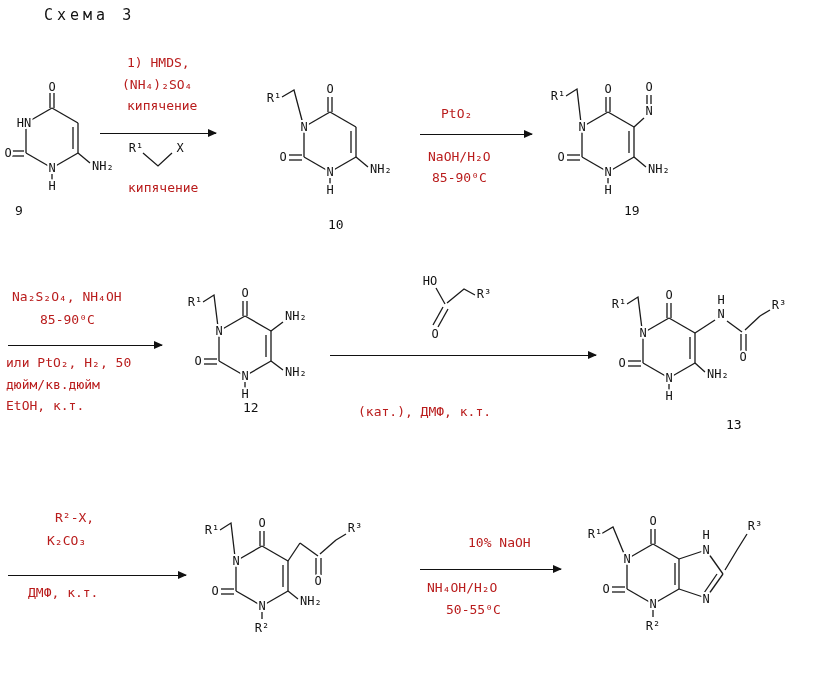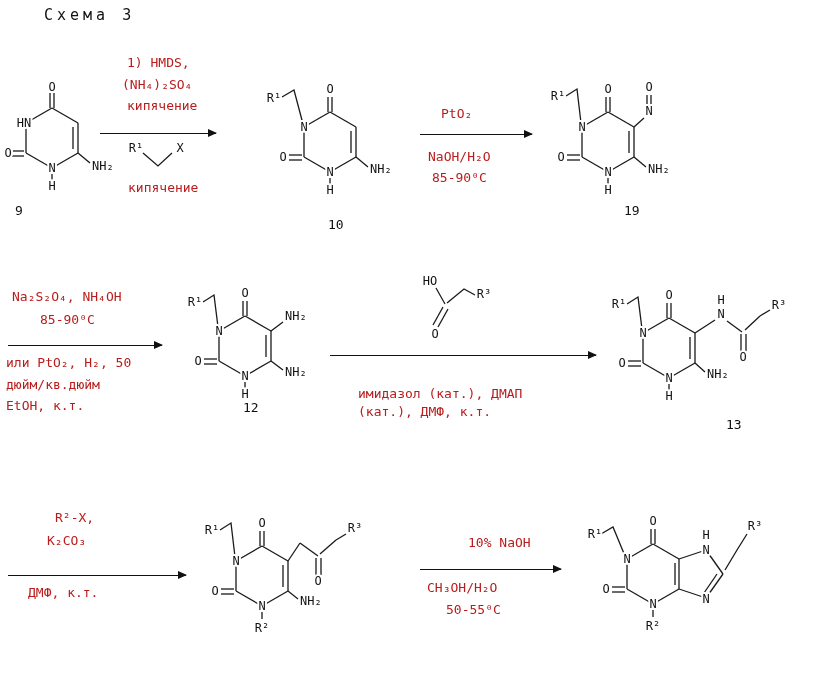--- a/index.html
+++ b/index.html
@@ -168,21 +168,20 @@
       <line x1="25" y1="37" x2="15" y2="55"></line>
       <line x1="30" y1="39" x2="20" y2="57"></line>
       <polyline points="29,33 46,19 57,25"></polyline>
     </g>
     <text x="12" y="15">HO</text>
     <text x="17" y="68">O</text>
     <text x="66" y="28">R³</text>
   </svg>
 
   <div class="arrow" style="left:330px;top:355px;width:266px"></div>
-  <div class="txt" style="left:358px;top:386px">имидазол (кат.), ДМАП</div>
   <div class="txt" style="left:358px;top:404px">(кат.), ДМФ, к.т.</div>
 
   <svg class="struct" style="left:607px;top:276px" width="210" height="155" viewBox="0 0 210 155">
     <g>
       <line x1="62" y1="42" x2="88" y2="57"></line>
       <line x1="88" y1="57" x2="88" y2="87"></line>
       <line x1="83" y1="61" x2="83" y2="83"></line>
       <line x1="88" y1="87" x2="62" y2="102"></line>
       <line x1="62" y1="102" x2="36" y2="87"></line>
       <line x1="36" y1="87" x2="36" y2="57"></line>
@@ -250,21 +249,21 @@
     <text x="66" y="112">N</text>
     <text x="66" y="134">R²</text>
     <text class="st" x="104" y="107">NH₂</text>
     <text x="122" y="87">O</text>
     <text x="159" y="34">R³</text>
   </svg>
   <div class="num" style="left:266px;top:648px">12</div>
 
   <div class="arrow" style="left:420px;top:569px;width:141px"></div>
   <div class="txt" style="left:468px;top:535px">10% NaOH</div>
-  <div class="txt" style="left:427px;top:580px">CH₃OH/H₂O</div>
+  <div class="txt" style="left:427px;top:580px">NH₄OH/H₂O</div>
   <div class="txt" style="left:446px;top:602px">50-55⁰C</div>
 
   <svg class="struct" style="left:575px;top:492px" width="235" height="175" viewBox="0 0 235 175">
     <g>
       <line x1="78" y1="52" x2="104" y2="67"></line>
       <line x1="104" y1="67" x2="104" y2="97"></line>
       <line x1="100" y1="71" x2="100" y2="93"></line>
       <line x1="104" y1="97" x2="78" y2="112"></line>
       <line x1="78" y1="112" x2="52" y2="97"></line>
       <line x1="52" y1="97" x2="52" y2="67"></line>

